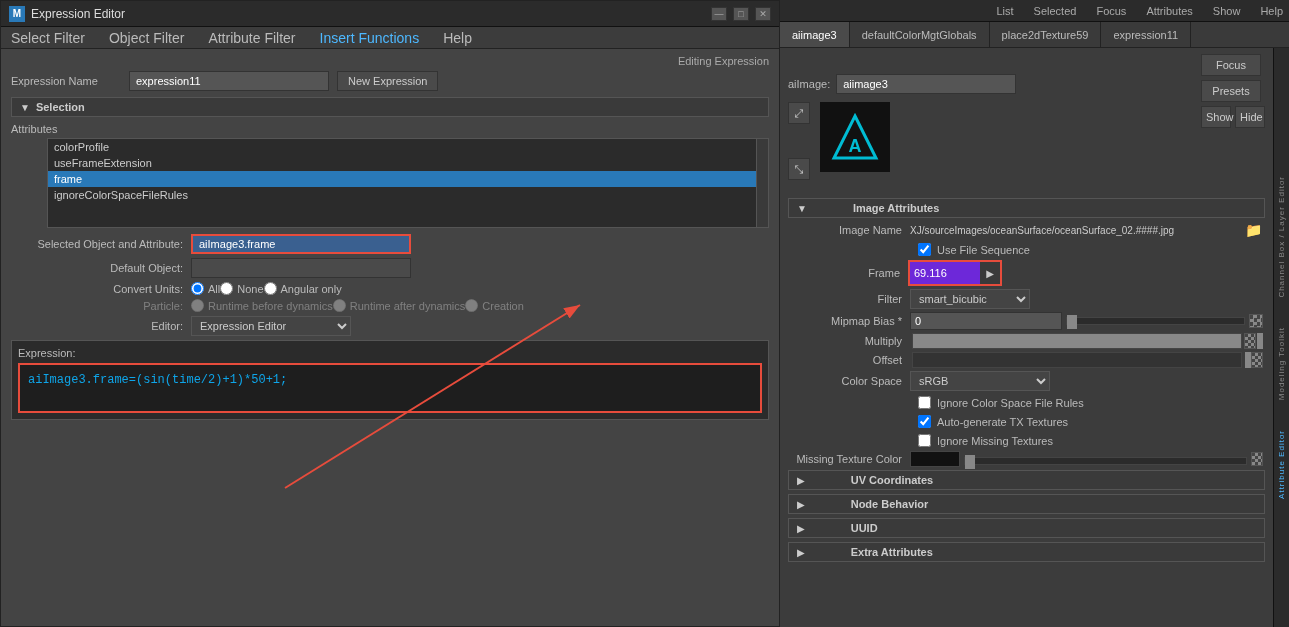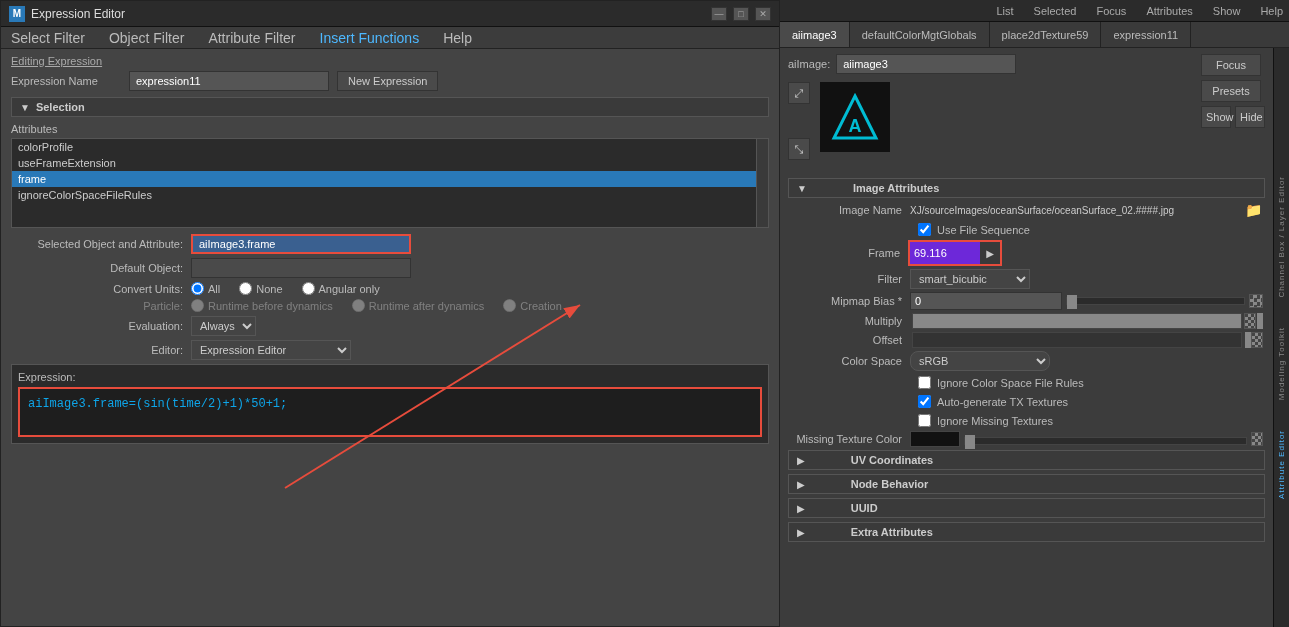--- a/index.html
+++ b/index.html
@@ -12,21 +12,21 @@
     .expr-titlebar .title-text { color: #ddd; font-size: 12px; flex: 1; }
     .expr-titlebar .win-controls { display: flex; gap: 6px; }
     .expr-titlebar .win-btn { width: 16px; height: 14px; background: #555; border: 1px solid #333; display: flex; align-items: center; justify-content: center; font-size: 9px; color: #aaa; cursor: pointer; }
 
     .expr-menubar { background: #3c3c3c; height: 22px; display: flex; align-items: center; padding: 0 6px; gap: 16px; border-bottom: 1px solid #222; }
     .menu-item { color: #bbb; cursor: pointer; font-size: 14px; padding: 2px 4px; }
     .menu-item.active { color: #4db8ff; }
 
     .expr-body { padding: 6px 10px; }
 
-    .editing-expr-label { text-align: left; color: #aaa; font-size: 11px; margin-bottom: 4px; text-decoration: underline; }
+    .editing-expr-label { text-align: right; color: #aaa; font-size: 11px; margin-bottom: 4px; }
     .expr-name-row { display: flex; align-items: center; gap: 8px; margin-bottom: 6px; }
     .expr-name-label { color: #bbb; width: 110px; }
     .expr-name-input { background: #555; border: 1px solid #333; color: #fff; padding: 2px 6px; width: 200px; height: 20px; font-size: 11px; }
     .new-expr-btn { background: #4a4a4a; border: 1px solid #333; color: #ccc; padding: 2px 10px; cursor: pointer; font-size: 11px; height: 20px; }
 
     .section-header { background: #3a3a3a; border: 1px solid #555; padding: 3px 8px; display: flex; align-items: center; gap: 6px; margin-bottom: 6px; }
     .section-header .arrow { color: #ccc; font-size: 10px; }
     .section-title { color: #ccc; font-weight: bold; font-size: 11px; }
 
     .selection-area { display: flex; gap: 8px; margin-bottom: 6px; }
@@ -38,21 +38,21 @@
 
     .attr-col .list-box { position: relative; }
     .scrollbar-stub { position: absolute; right: 0; top: 0; bottom: 0; width: 12px; background: #3a3a3a; border-left: 1px solid #555; }
 
     .form-row { display: flex; align-items: center; margin-bottom: 4px; }
     .form-label { color: #bbb; width: 180px; text-align: right; padding-right: 8px; font-size: 11px; }
     .form-input { background: #555; border: 1px solid #333; color: #fff; padding: 2px 6px; height: 20px; font-size: 11px; }
     .form-input.highlighted { border: 2px solid #e74c3c; background: #3a6090; color: white; }
     .form-input.wide { width: 220px; }
 
-    .radio-group { display: flex; align-items: center; gap: 19px; }
+    .radio-group { display: flex; align-items: center; gap: 0; }
     .radio-item { display: flex; align-items: center; gap: 4px; color: #bbb; font-size: 11px; }
     .radio-item input[type=radio] { margin: 0; }
 
     .select-row { display: flex; align-items: center; gap: 8px; }
     .form-select { background: #444; border: 1px solid #555; color: #ccc; padding: 2px 4px; height: 20px; font-size: 11px; }
 
     .expr-editor-area { background: #2b2b2b; border: 1px solid #555; margin-top: 4px; padding: 6px; }
     .expr-label { color: #bbb; font-size: 11px; margin-bottom: 4px; }
     .expr-code-box { background: #1e1e1e; border: 2px solid #e74c3c; padding: 8px; font-family: 'Courier New', monospace; font-size: 12px; color: #0ea5e9; min-height: 50px; }
 
@@ -144,21 +144,21 @@
     </div>
 
     <div class="section-header">
       <span class="arrow">▼</span>
       <span class="section-title">Selection</span>
     </div>
 
     <div class="selection-area">
       <div class="attr-col">
         <div class="col-label">Attributes</div>
-        <div class="list-box" style="position:relative;">
+        <div class="list-box" style="position:relative;margin-left:36px;">
           <div class="list-item">colorProfile</div>
           <div class="list-item">useFrameExtension</div>
           <div class="list-item selected">frame</div>
           <div class="list-item">ignoreColorSpaceFileRules</div>
           <div class="scrollbar-stub"></div>
         </div>
       </div>
     </div>
 
     <div class="form-row">
@@ -200,28 +200,20 @@
             <input type="radio" name="particle" disabled="" style="">
             <span>Runtime after dynamics</span>
           </label>
         <label class="radio-item">
             <input type="radio" name="particle" disabled="" style="">
             <span>Creation</span>
           </label>
       </div>
     </div>
 
-    <div class="form-row">
-      <span class="form-label">Evaluation:</span>
-      <div class="select-row">
-        <select class="form-select">
-          <option>Always</option>
-        </select>
-      </div>
-    </div>
 
     <div class="form-row">
       <span class="form-label">Editor:</span>
       <div class="select-row">
         <select class="form-select" style="width:160px;">
           <option>Expression Editor</option>
         </select>
       </div>
     </div>
 
@@ -257,21 +249,21 @@
     <div class="node-tab active">aiimage3</div>
     <div class="node-tab">defaultColorMgtGlobals</div>
     <div class="node-tab">place2dTexture59</div>
     <div class="node-tab">expression11</div>
   </div>
 
   <div class="right-content">
     <div class="attr-panel">
 
       <div style="display:flex; align-items:flex-start; margin-bottom:8px;">
-        <div style="flex:1;">
+        <div style="flex:1;margin-top:20px;">
           <div class="aiimage-row">
             <span class="aiimage-label">aiImage:</span>
             <input class="aiimage-value" type="text" value="aiimage3" style="">
           </div>
 
           <div class="node-preview-area">
             <div style="display:flex; flex-direction:column; gap:4px; align-items:center;">
               <div class="side-icon-btn">⤢</div>
               <div class="side-icon-btn" style="margin-top:30px;">⤡</div>
             </div>
@@ -342,21 +334,21 @@
 
       <div class="attr-row">
         <span class="attr-name">Offset</span>
         <div class="color-swatch" style="background:#333; height:16px; flex:1;"></div>
         <div style="width:6px; height:16px; background:#888; margin-left:1px; flex-shrink:0;"></div>
         <div style="width:12px; height:16px; background: repeating-conic-gradient(#888 0% 25%, #444 0% 50%) 0 0 / 6px 6px; border:1px solid #555; flex-shrink:0;"></div>
       </div>
 
       <div class="attr-row">
         <span class="attr-name">Color Space</span>
-        <select class="select-attr" style="flex:0 0 140px;border-radius:8px;">
+        <select class="select-attr" style="flex:0 0 140px;">
           <option>sRGB</option>
         </select>
       </div>
 
       <div class="checkbox-row">
         <input type="checkbox" style="">
         <span class="checkbox-label">Ignore Color Space File Rules</span>
       </div>
 
       <div class="checkbox-row">

